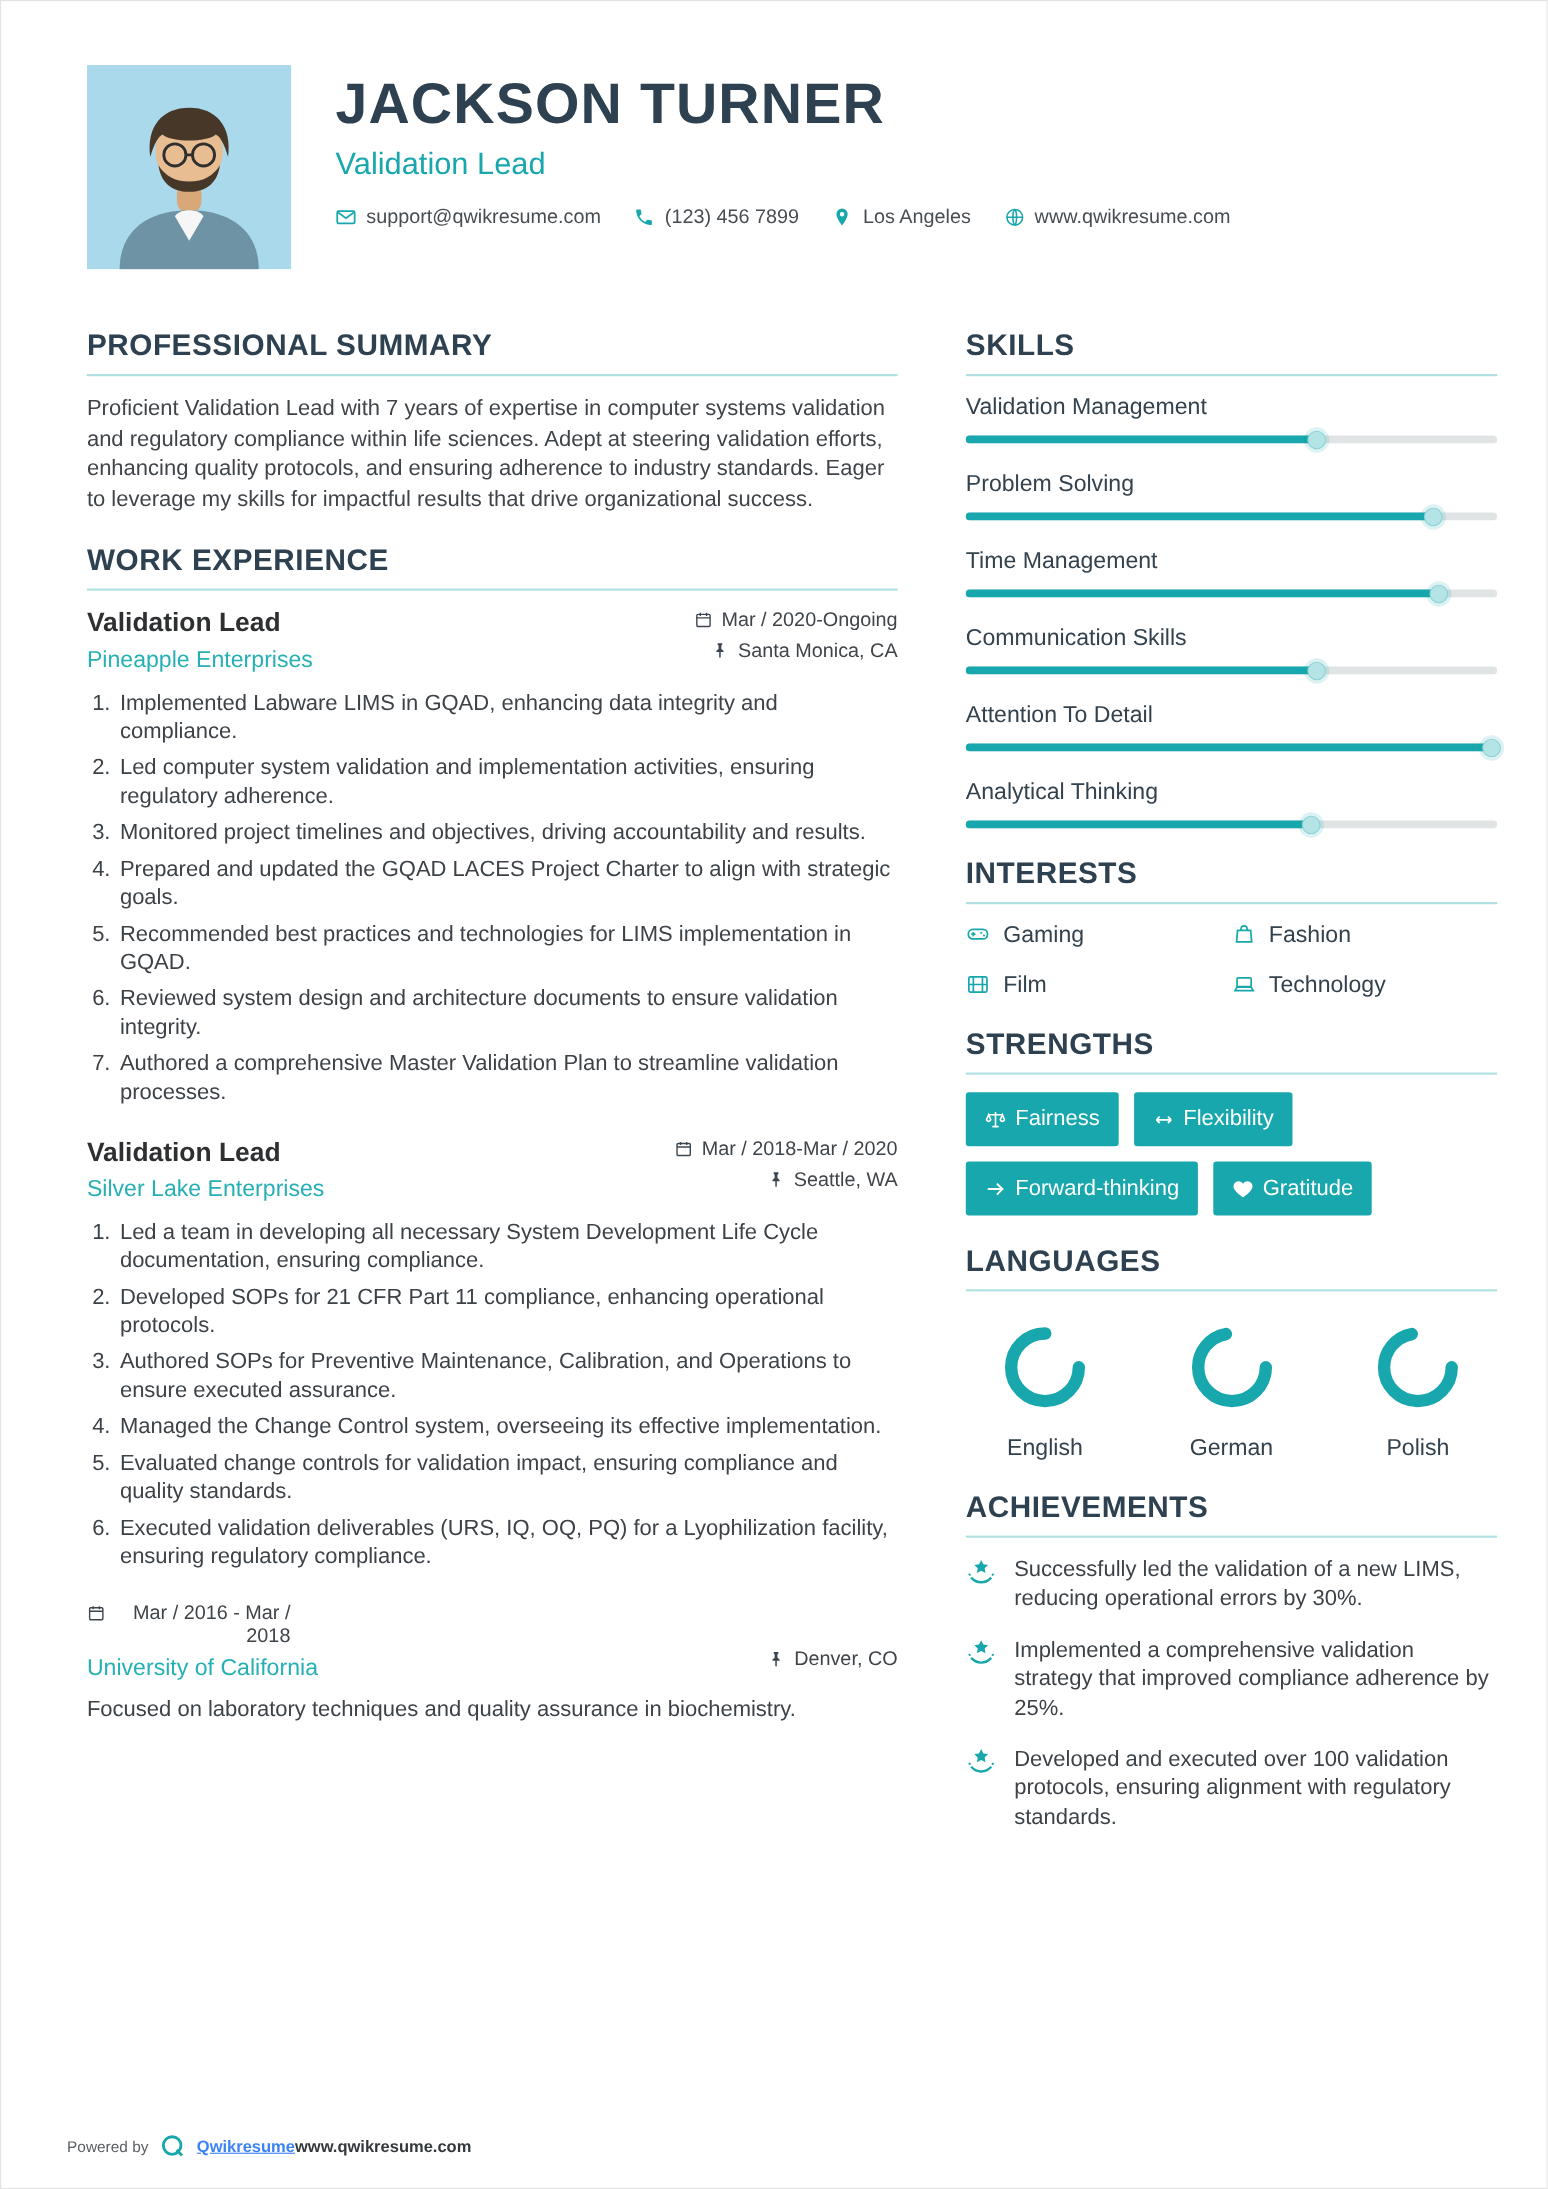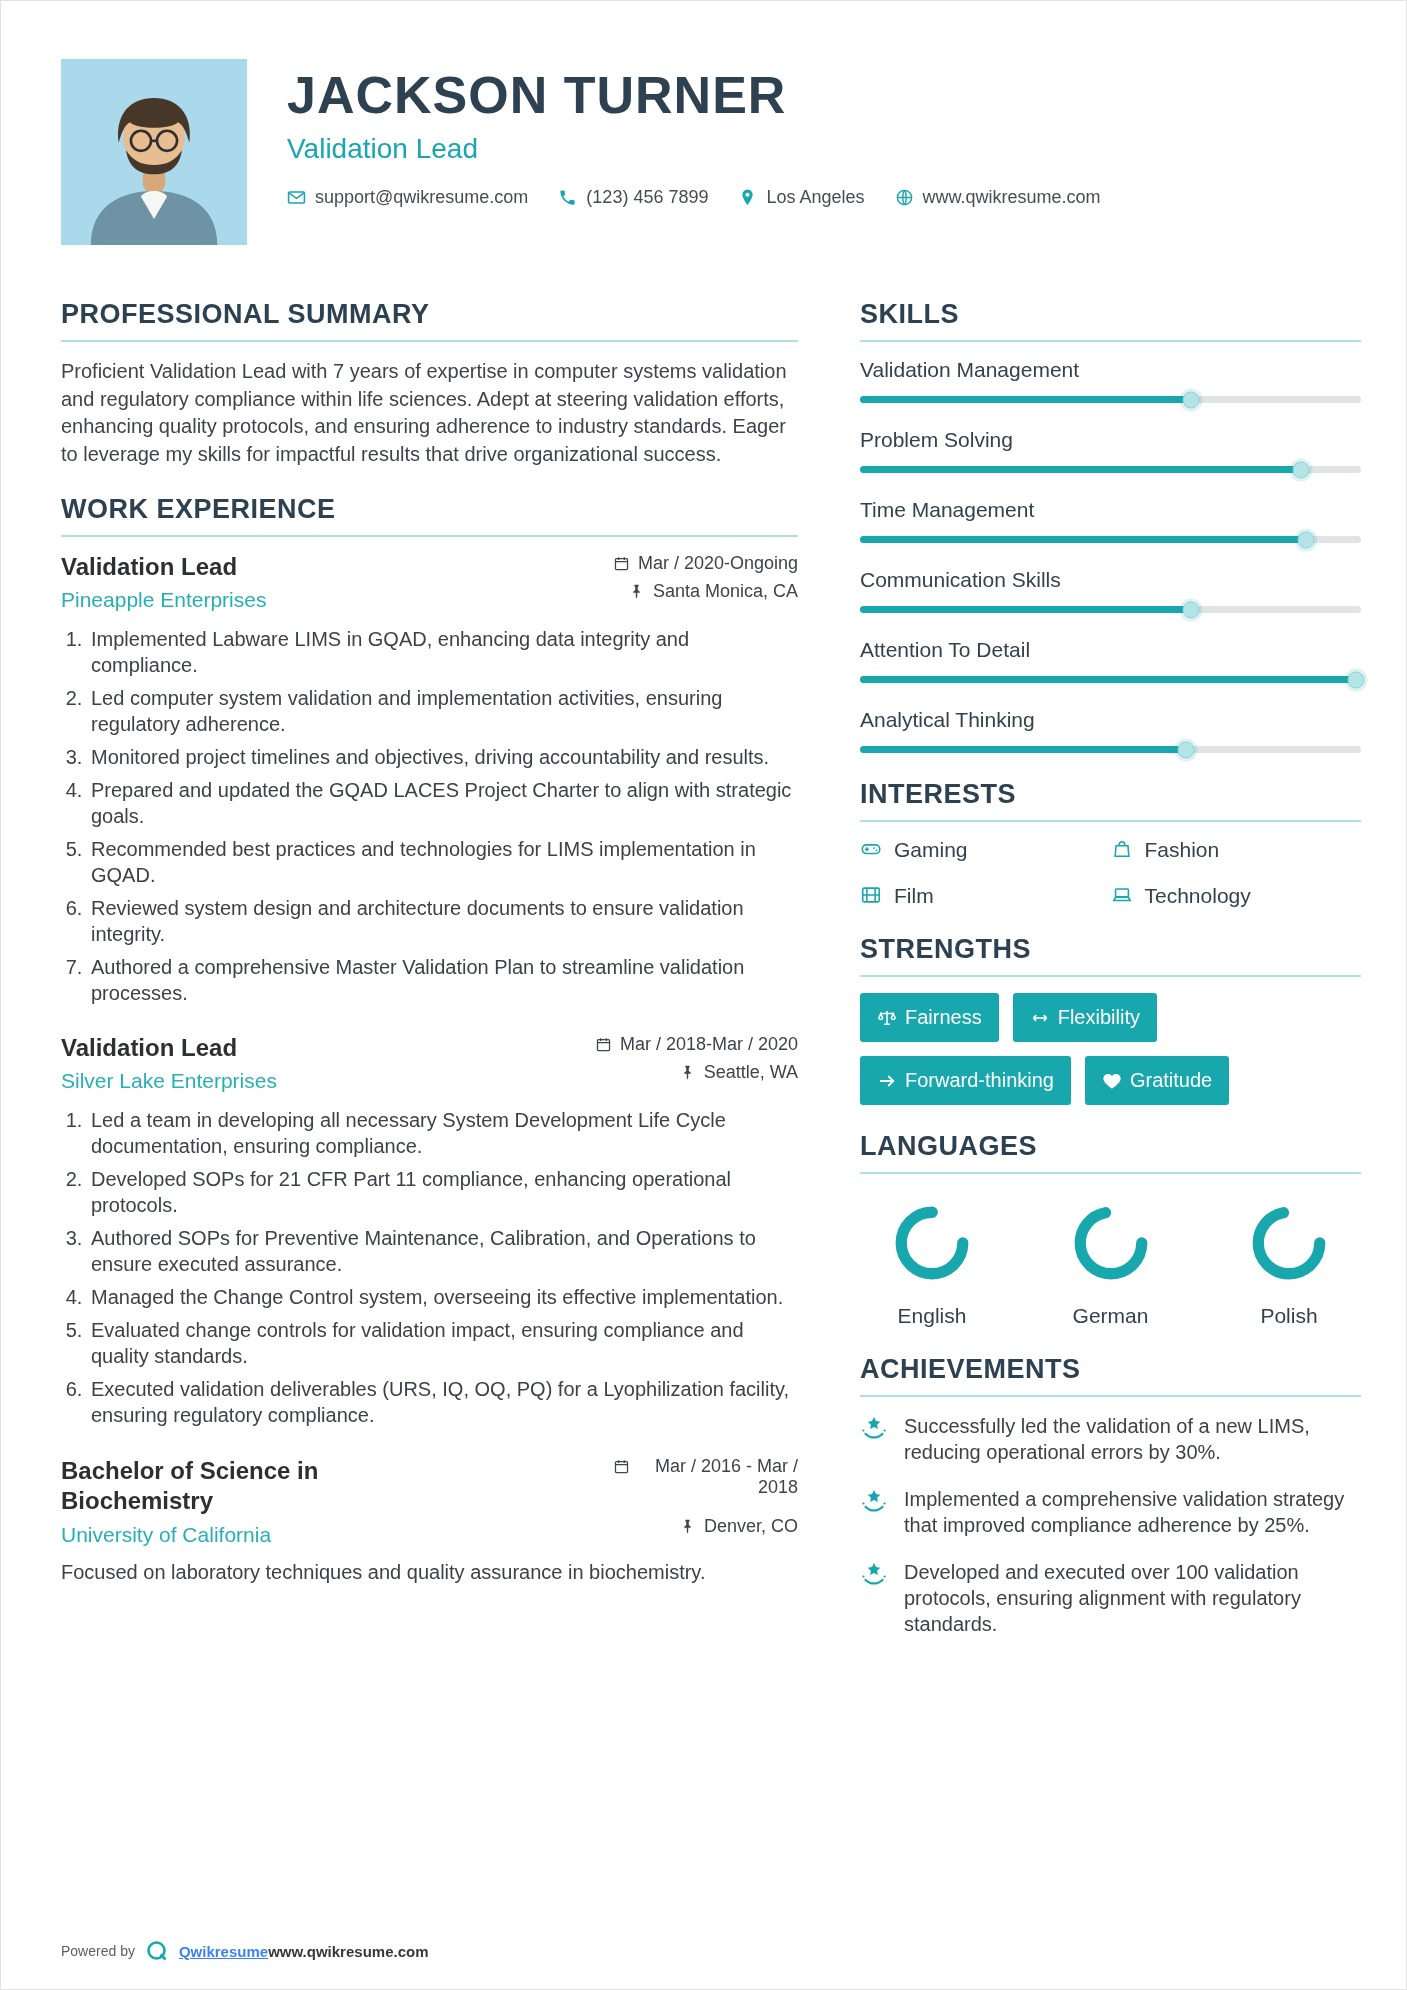--- a/index.html
+++ b/index.html
@@ -1,20 +1,20 @@
 <!DOCTYPE html>
 <html><head>
 <meta charset="utf-8">
 <style>
   * { box-sizing: border-box; }
   html,body { margin:0; padding:0; background:#f2f2f2; }
   body { font-family:"Liberation Sans", sans-serif; color:#3e4449; }
   .page {
     width:1407px; height:1990px; margin:0 auto; background:#ffffff;
-    border:1px solid #e2e2e2; position:relative; overflow:hidden;
+    border:1px solid #e2e2e2; position:relative; overflow:hidden;padding-left:18px;
   }
 
   
   .header { display:flex; gap:40px; padding:58px 45px 0 60px; }
   .photo { width:186px; height:186px; flex:none; overflow:hidden; }
   .photo svg { width:100%; height:100%; display:block; }
   .header-info { padding-top:6px; }
   .name { margin:0; font-size:52px; font-weight:bold; color:#2e4151; letter-spacing:1px; }
   .cand-title { font-size:28px; color:#18a7ac; margin-top:8px; }
   .contacts { display:flex; align-items:center; gap:30px; margin-top:22px; font-size:18px; color:#474d52; }
@@ -242,21 +242,20 @@
             <li>Managed the Change Control system, overseeing its effective implementation.</li>
             <li>Evaluated change controls for validation impact, ensuring compliance and quality standards.</li>
             <li>Executed validation deliverables (URS, IQ, OQ, PQ) for a Lyophilization facility, ensuring regulatory compliance.</li>
           </ol>
         </div>
       </section>
 
       <section class="section">
         <div class="job" style="margin-bottom:0;">
           <div class="job-head">
-            <div class="job-title degree">Bachelor of Science in Biochemistry</div>
             <div class="job-meta wrap">
               <span class="micon">
                 <svg viewBox="0 0 24 24" fill="none" stroke="currentColor" stroke-width="1.8">
                     <rect x="3.5" y="5" width="17" height="15.5" rx="1.5"></rect>
                     <path d="M3.5 9.5h17M8 3v4M16 3v4"></path>
                   </svg>
               </span>
               <span>Mar / 2016 - Mar / 2018</span>
             </div>
           </div>

